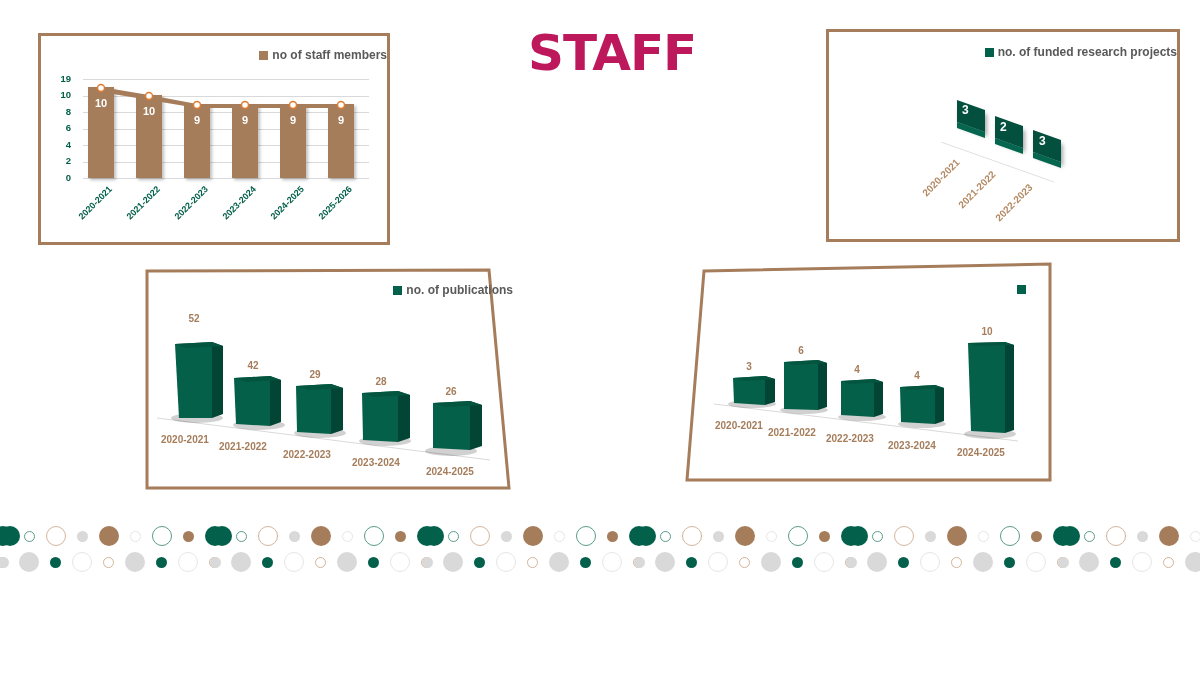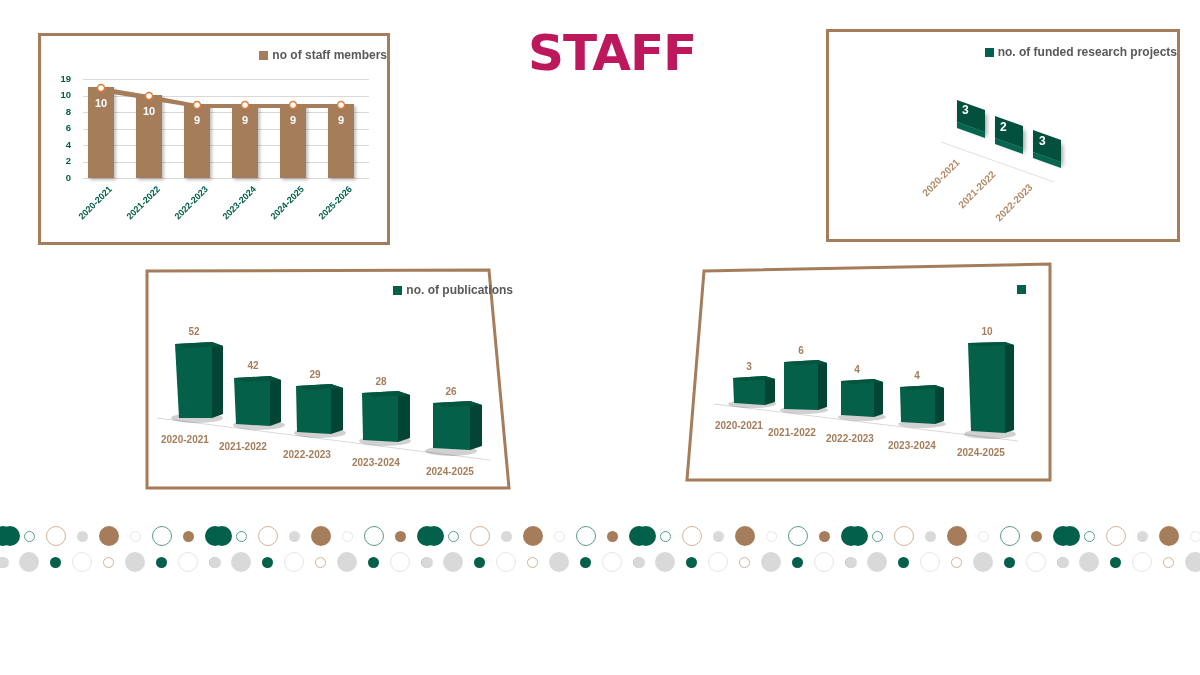--- a/index.html
+++ b/index.html
@@ -184,21 +184,21 @@
   <polygon points="253,123 265,127 265,170 253,174" fill="#034535"></polygon>
   <polygon points="217,125 253,123 265,127 229,129" fill="#04553f"></polygon>
 
   <polygon points="288,135 325,133 325,182 288,180" fill="#05604a"></polygon>
   <polygon points="325,133 337,137 337,178 325,182" fill="#034535"></polygon>
   <polygon points="288,135 325,133 337,137 300,139" fill="#04553f"></polygon>
 </svg>
 <div class="chart-title" style="left:145px; width:368px; top:283px">
   <span class="legend-swatch" style="background:#03604a"></span><span>no. of publications</span>
 </div>
-<div class="bar3d-label" style="left:174px; top:326px">52</div>
+<div class="bar3d-label" style="left:174px; top:313px">52</div>
 <div class="bar3d-label" style="left:233px; top:360px">42</div>
 <div class="bar3d-label" style="left:295px; top:369px">29</div>
 <div class="bar3d-label" style="left:361px; top:376px">28</div>
 <div class="bar3d-label" style="left:431px; top:386px">26</div>
 <div class="bar3d-x" style="left:161px; top:434px">2020-2021</div>
 <div class="bar3d-x" style="left:219px; top:441px">2021-2022</div>
 <div class="bar3d-x" style="left:283px; top:449px">2022-2023</div>
 <div class="bar3d-x" style="left:352px; top:457px">2023-2024</div>
 <div class="bar3d-x" style="left:426px; top:466px">2024-2025</div>
 

